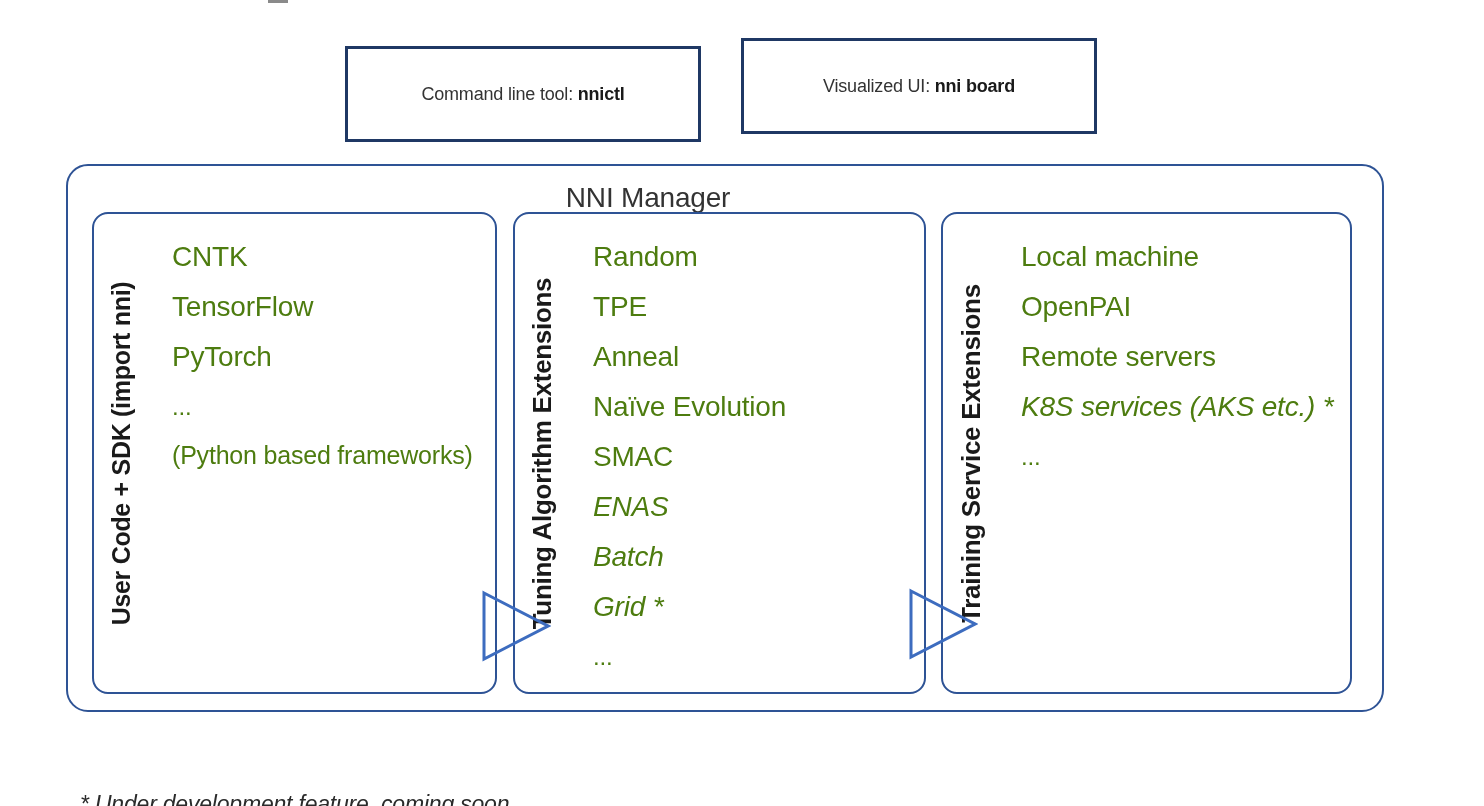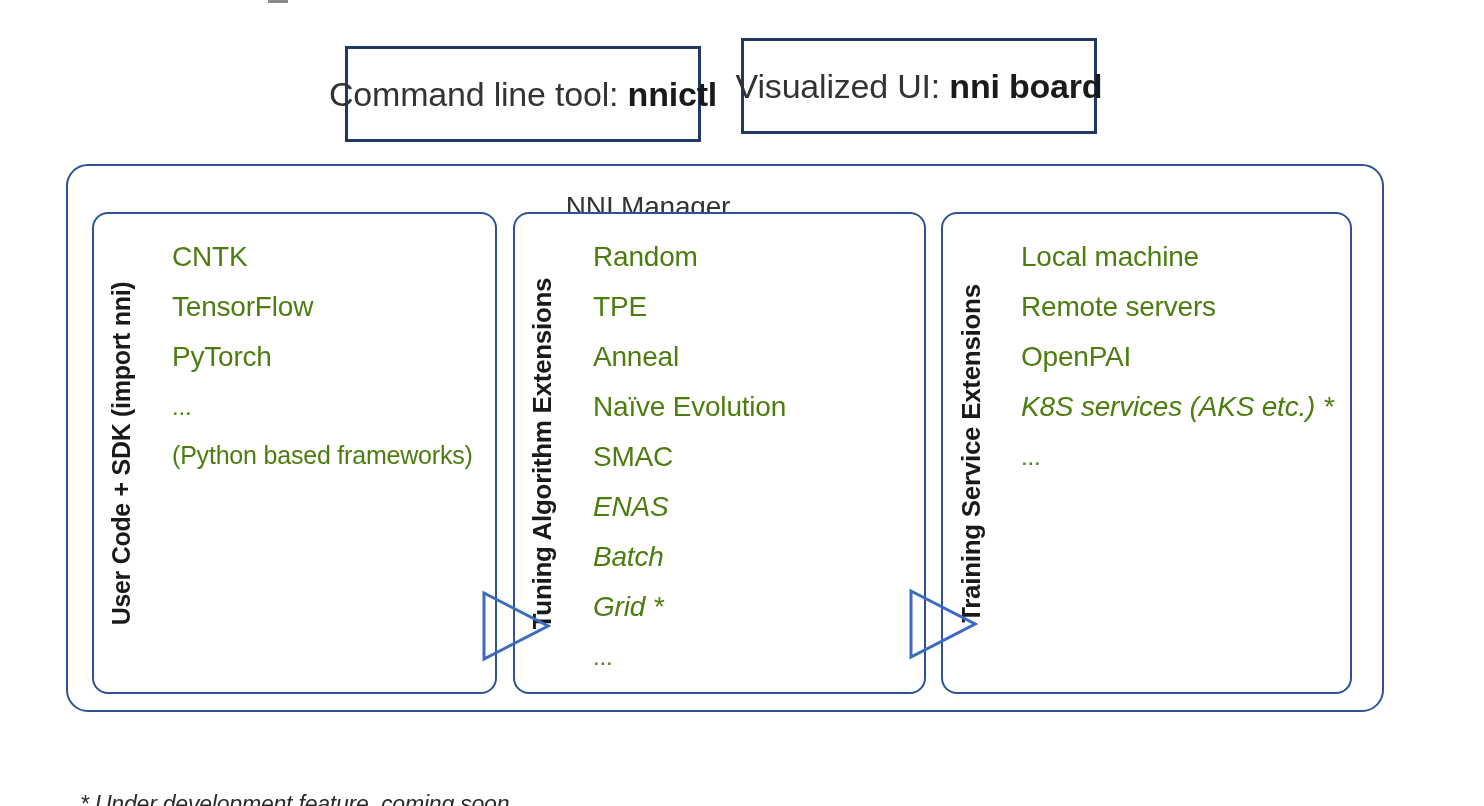--- a/index.html
+++ b/index.html
@@ -20,21 +20,21 @@
   .top-box {
     position: absolute;
     box-sizing: border-box;
     border: 3px solid #1F3864;
     background: #ffffff;
     display: flex;
     align-items: center;
     justify-content: center;
   }
   .top-box .label {
-    font-size: 34px;
+    font-size: 18px;
     font-weight: 300;
     color: #333333;
     white-space: nowrap;
     letter-spacing: -0.2px;
   }
   .top-box .label .strong {
     font-weight: 700;
     color: #1a1a1a;
   }
   #box-cli  { left: 345px;  top: 46px; width: 356px; height: 96px; }
@@ -55,21 +55,20 @@
   #nni-title {
     position: absolute;
     left: 0;
     top: 182px;
     width: 1296px;
     text-align: center;
     font-size: 28px;
     font-weight: 300;
     color: #333333;
     letter-spacing: -0.2px;
-    margin-top: 9px;
   }
 
   
   .panel {
     position: absolute;
     box-sizing: border-box;
     border: 2.5px solid #2E5395;
     border-radius: 16px;
     background: #ffffff;
     top: 212px;
@@ -199,22 +198,22 @@
     <div class="item ellipsis">...</div>
   </div>
 </div>
 
 <div class="panel" id="panel-training">
   <div class="panel-vlabel">
     <span>Training Service Extensions</span>
   </div>
   <div class="panel-list">
     <div class="item">Local machine</div>
+    <div class="item">OpenPAI</div>
     <div class="item">Remote servers</div>
-    <div class="item">OpenPAI</div>
     <div class="item italic">K8S services (AKS etc.) *</div>
     <div class="item ellipsis">...</div>
   </div>
 </div>
 
 <svg class="arrow" id="arrow-1" viewBox="0 0 70 72">
   <polygon points="3,3 67,36 3,69" fill="none" stroke="#3D6CBF" stroke-width="3"></polygon>
 </svg>
 
 <svg class="arrow" id="arrow-2" viewBox="0 0 70 72">

